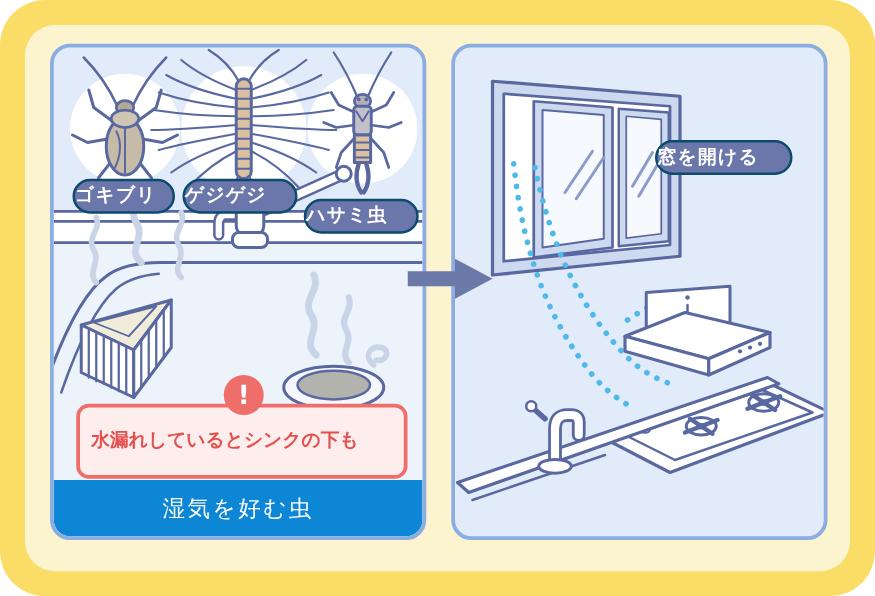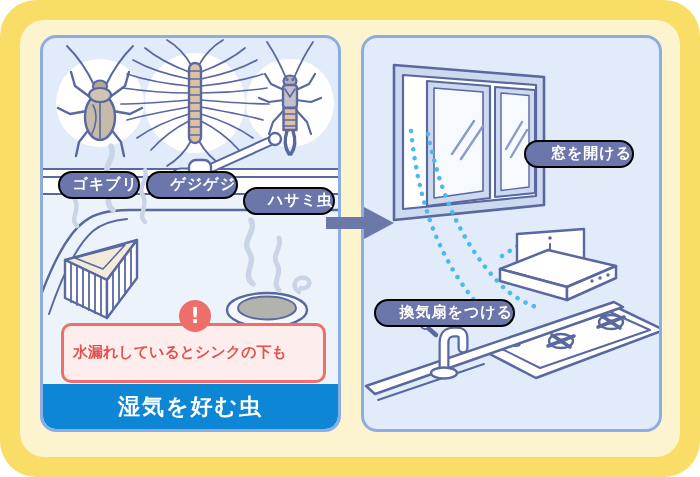--- a/index.html
+++ b/index.html
@@ -7,24 +7,24 @@
          font-family:"DejaVu Sans","Liberation Sans",sans-serif;}
   .frame{position:absolute;inset:0;background:var(--frame-yellow,#fadd66);border-radius:36px;}
   .inner{position:absolute;inset:20px;background:var(--frame-cream,#fcf3cf);border-radius:24px;}
   .panel{position:absolute;top:15px;width:301px;height:397px;box-sizing:border-box;
          background:var(--panel-bg,#e2ebf9);border:3px solid var(--panel-border,#8cade1);
          border-radius:16px;overflow:hidden;}
   .panel.left{left:20px;}
   .panel.right{left:341px;}
   .illus{position:absolute;left:0;top:0;width:295px;height:391px;}
   .pill{position:absolute;height:28px;box-sizing:border-box;background:var(--pill-bg,#6b76ab);
-        color:#fff;border:2px solid #000000;border-radius:15px;font-weight:bold;font-size:15px;
-        line-height:23px;text-align:right;letter-spacing:1px;white-space:nowrap;z-index:2;margin-top:28px;}
+        color:#fff;border:2px solid #0c4a6e;border-radius:15px;font-weight:bold;font-size:15px;
+        line-height:23px;text-align:left;letter-spacing:1px;white-space:nowrap;z-index:2;}
   .caption{position:absolute;left:0;right:0;bottom:0;height:45px;background:var(--caption-bar,#0d86d6);
-        color:#fff;font-weight:bold;font-size:22px;letter-spacing:2px;display:flex;
+        color:#fff;font-weight:normal;font-size:18px;letter-spacing:2px;display:flex;
         align-items:center;justify-content:center;border-radius:0 0 13px 13px;z-index:2;}
   .warn-box{position:absolute;left:18px;top:285px;width:265px;height:60px;box-sizing:border-box;
         background:var(--warning-bg,#fdedec);border:3px solid var(--warning-border,#ee6e6a);
         border-radius:10px;color:var(--warning-text,#e4504e);font-size:15px;font-weight:bold;
         line-height:1.55;display:flex;flex-direction:column;justify-content:center;
         padding:0 9px;z-index:3;white-space:nowrap;}
   .warn-badge{position:absolute;left:136px;top:262px;width:32px;height:32px;border-radius:50%;
         background:var(--warning-border,#ee6e6a);color:#fff;font-weight:bold;font-size:21px;
         display:flex;align-items:center;justify-content:center;z-index:4;}
   .flow-arrow{position:absolute;left:306px;top:184px;z-index:5;}
@@ -188,19 +188,18 @@
           <g>
             <path class="s" stroke-width="11" d="M80,332 L80,305 Q80,294 90,294 L93,294 Q99,294 99,300 L99,310"></path>
             <path class="wo" stroke-width="6.5" d="M80,332 L80,305 Q80,294 90,294 L93,294 Q99,294 99,300 L99,310"></path>
             <path class="s" stroke-width="4.5" d="M72,297 L63,289"></path>
             <circle class="fw" cx="61" cy="287" r="4" stroke-width="2"></circle>
             <ellipse class="fw" cx="80" cy="335" rx="13" ry="5.5" stroke-width="2.4"></ellipse>
           </g>
         </svg>
 
         <div class="pill" style="left:160px;top:74px;width:110px">窓を開ける</div>
-        <div class="pill" style="left:10px;top:233px;width:141px">換気扇をつける</div>
 
       </section>
 
     </div>
   </div>
 </div>
 
 </body></html>

